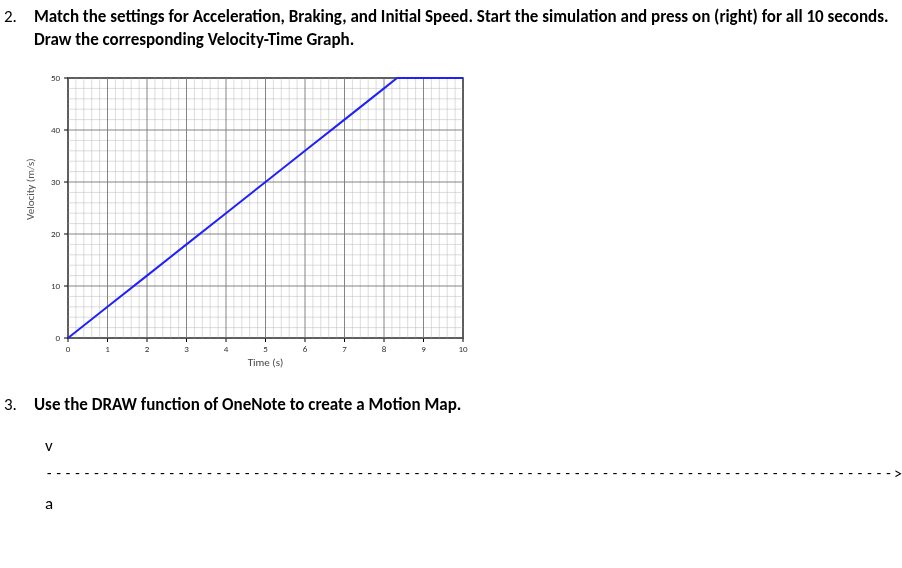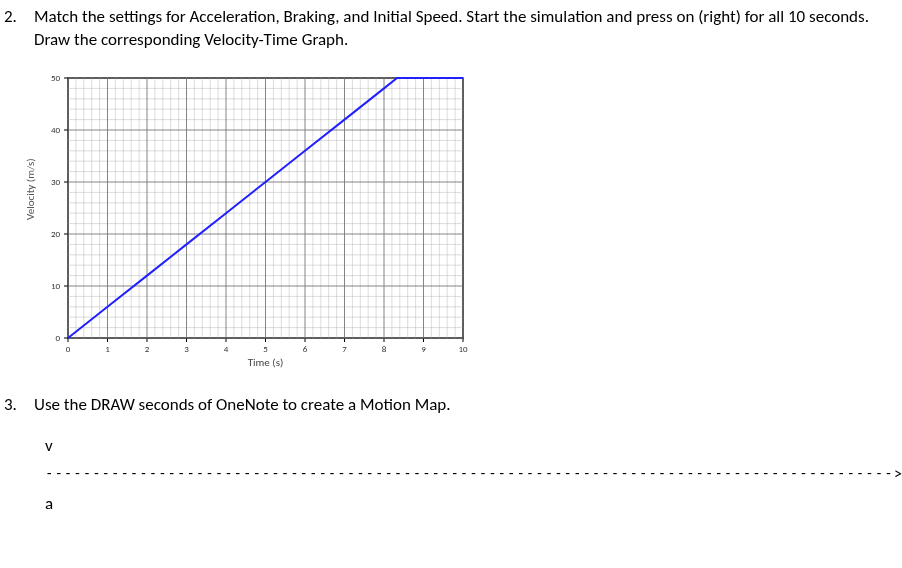--- a/index.html
+++ b/index.html
@@ -21,20 +21,21 @@
   .num {
     width: 30px;
     flex-shrink: 0;
     text-align: left;
     padding-left: 4px;
   }
   .qtext {
     flex: 1;
     line-height: 1.35;
     padding-right: 0;
+    font-weight: bold;
   }
   .chart-zone {
     position: relative;
     margin-left: 30px;
     margin-top: 18px;
     width: 450px;
     height: 310px;
   }
   .ylabel {
     position: absolute;
@@ -195,21 +196,21 @@
       <line x1="38" y1="8" x2="433" y2="8" stroke="#777" stroke-width="0.9"></line>
       <line x1="34" y1="8" x2="38" y2="8" stroke="#000" stroke-width="1"></line>
       <text x="30" y="11" font-size="9" text-anchor="end" fill="#333">50</text>
       <path d="M38 268 L77.5 236.8 L117 205.6 L156.5 174.4 L196 143.2 L235.5 112 L275 80.80000000000001 L314.5 49.599999999999994 L354 18.400000000000006 L367.03499999999997 8 L393.5 8 L433 8 " fill="none" stroke="#2020ff" stroke-width="2"></path>
       <text x="235.5" y="296" font-size="11" text-anchor="middle" fill="#444">Time (s)</text>
     </svg>
 </div>
 
 <div class="row" style="margin-top:14px;">
   <div class="num">3.</div>
-  <div class="qtext">Use the DRAW seconds of OneNote to create a Motion Map.</div>
+  <div class="qtext">Use the DRAW function of OneNote to create a Motion Map.</div>
 </div>
 
 <div class="motion-map">
   <div class="mm-label">v</div>
   <div class="mm-arrowline">
     <span class="dashes">-----------------------------------------------------------------------------------------------------------------</span>
     <span class="arrowhead">&gt;</span>
   </div>
   <div class="mm-label">a</div>
 </div>

